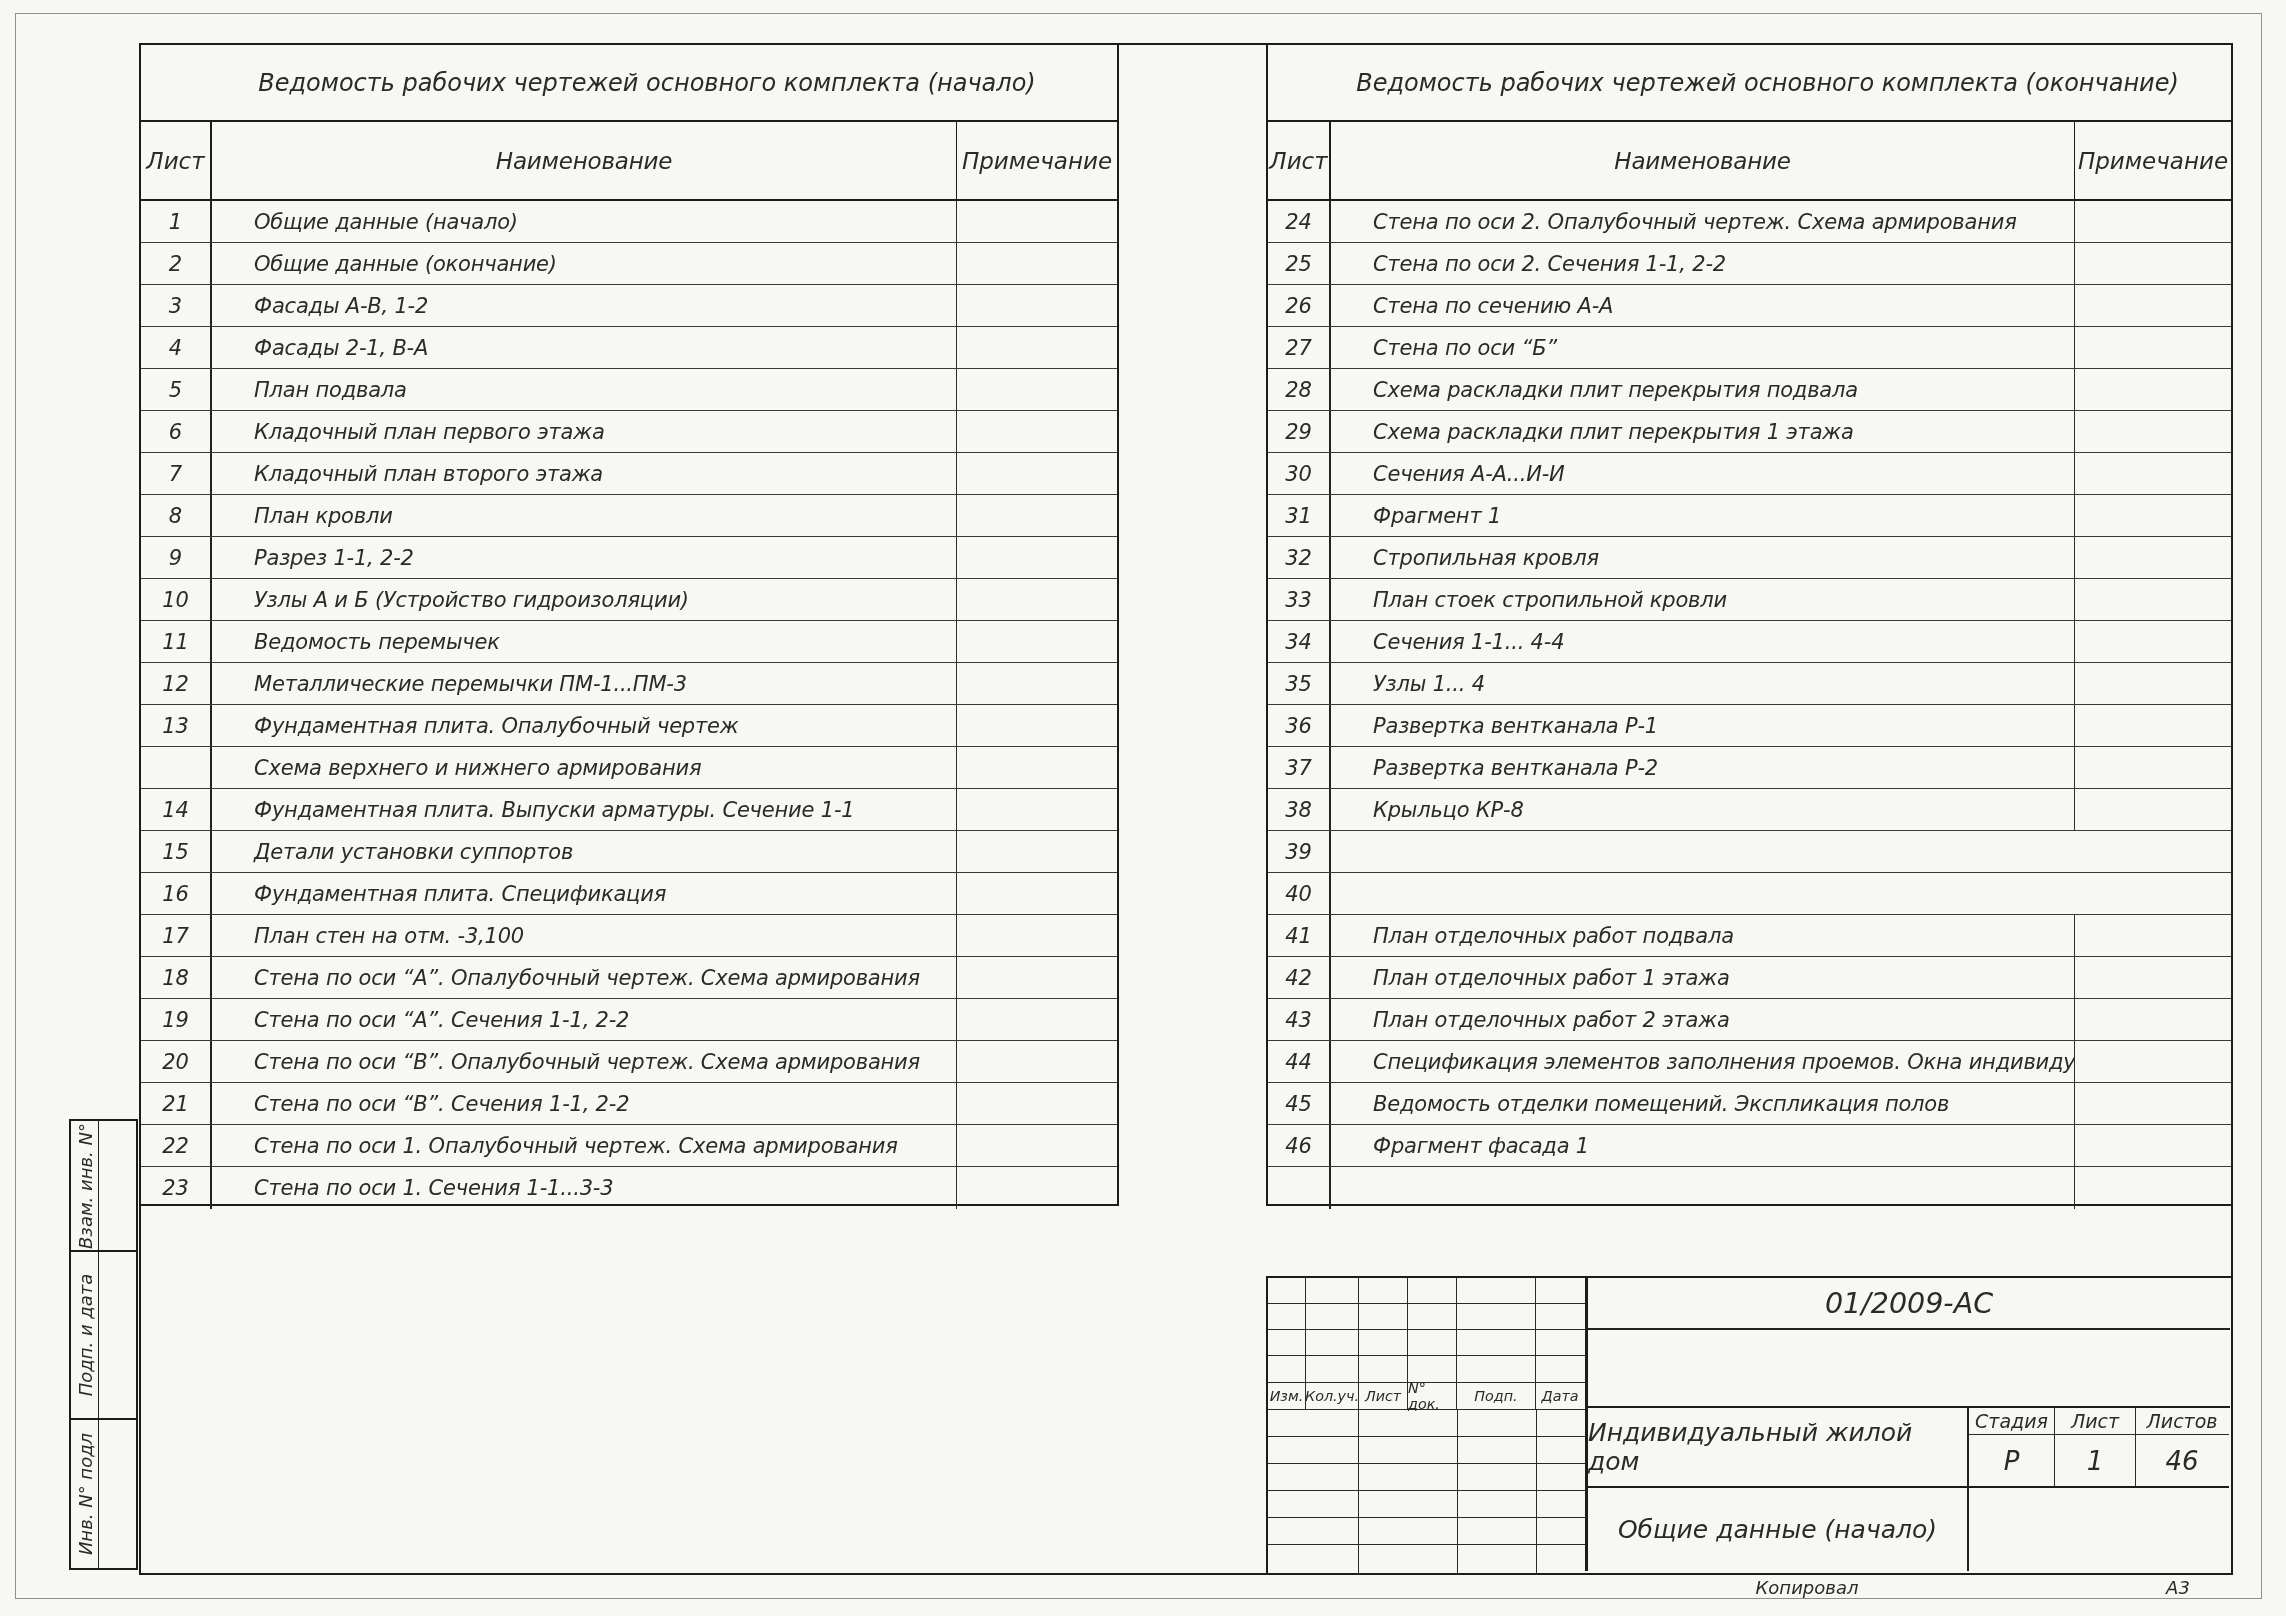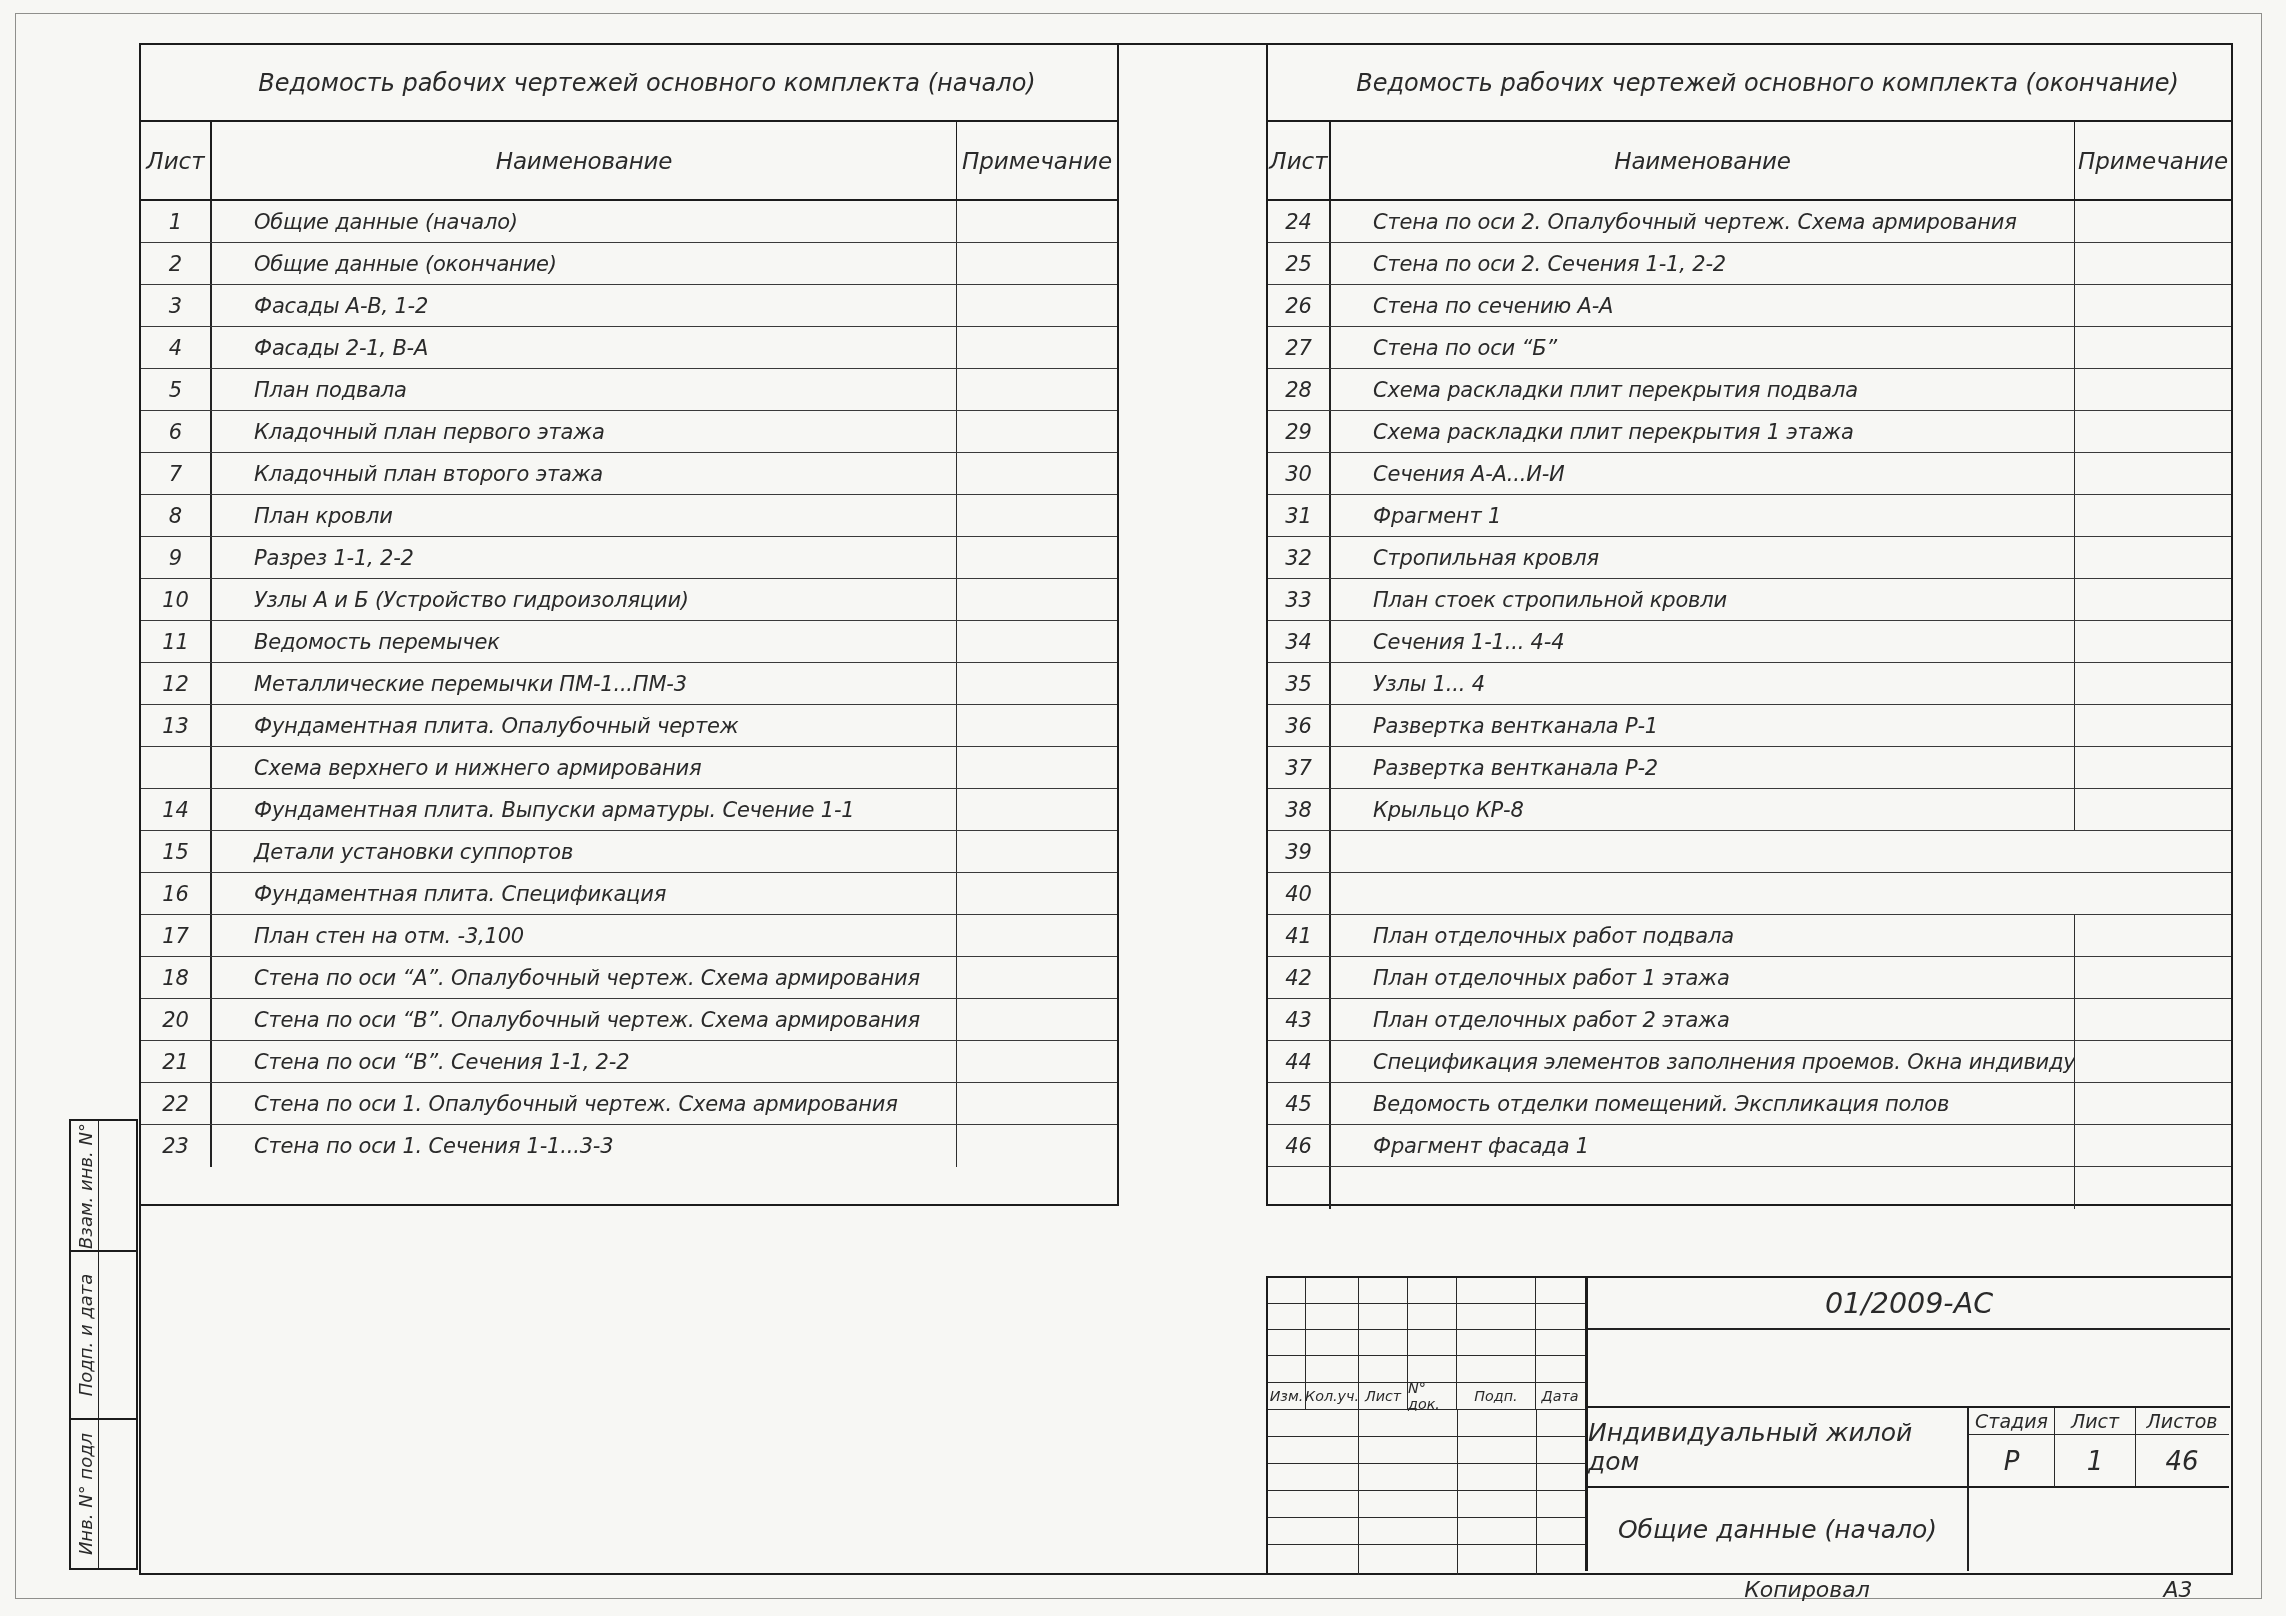--- a/index.html
+++ b/index.html
@@ -64,21 +64,21 @@
             display:flex;align-items:center;justify-content:center;font-size:25px;}
   .tb-grid{left:0;top:0;width:317px;height:293px;}
   .tb-grow{display:flex;border-bottom:1.9px solid #2a2a2a;box-sizing:border-box;}
   .tb-grow:last-child{border-bottom:none;}
   .tb-gcell{border-right:1.9px solid #2a2a2a;box-sizing:border-box;display:flex;
             align-items:center;justify-content:center;font-size:14.3px;font-style:italic;
             color:#2a2a2a;}
   .tb-gcell:last-child{border-right:none;}
 
   
-  .foot{position:absolute;top:1577px;font-size:22px;text-align:center;}
+  .foot{position:absolute;top:1577px;font-size:18px;text-align:center;}
   #footer-copied{left:1617px;width:380px;}
   #footer-format{left:2140px;width:76px;}
 </style>
 </head>
 <body>
 
 <div id="sheet">
 
   <div class="thin-border"></div>
   <div class="frame"></div>
@@ -179,20 +179,25 @@
           <div class="c-note d"></div>
         </div>
         <div class="trow">
           <div class="c-num d">17</div>
           <div class="c-name d">План стен на отм. -3,100</div>
           <div class="c-note d"></div>
         </div>
         <div class="trow">
           <div class="c-num d">18</div>
           <div class="c-name d">Стена по оси “А”. Опалубочный чертеж. Схема армирования</div>
+          <div class="c-note d"></div>
+        </div>
+        <div class="trow">
+          <div class="c-num d">19</div>
+          <div class="c-name d">Стена по оси “А”. Сечения 1-1, 2-2</div>
           <div class="c-note d"></div>
         </div>
         <div class="trow">
           <div class="c-num d">20</div>
           <div class="c-name d">Стена по оси “В”. Опалубочный чертеж. Схема армирования</div>
           <div class="c-note d"></div>
         </div>
         <div class="trow">
           <div class="c-num d">21</div>
           <div class="c-name d">Стена по оси “В”. Сечения 1-1, 2-2</div>

